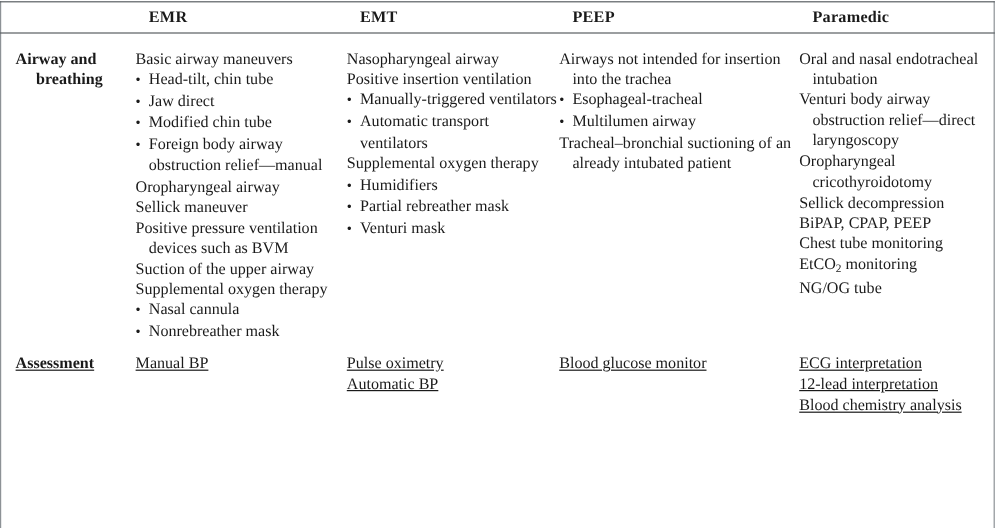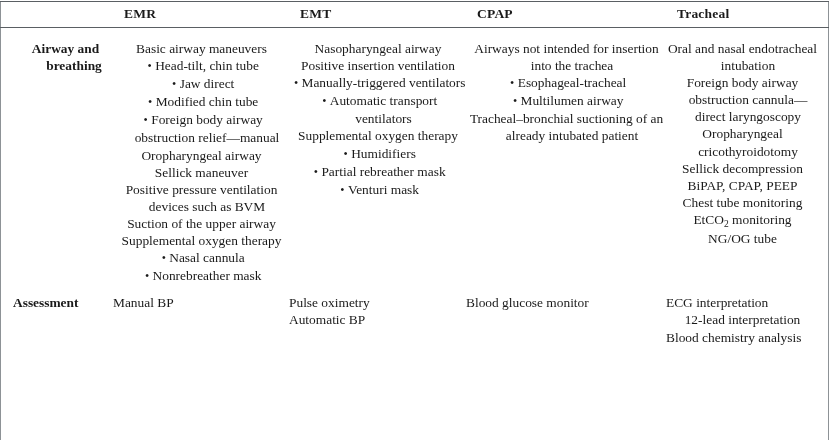--- a/index.html
+++ b/index.html
@@ -57,22 +57,22 @@
   }
   thead th.h-label { padding-left: 0; }
 
   tbody td {
     vertical-align: top;
     font-size: 13.4px;
     line-height: 17.1px;
     padding: 0 10px 0 0;
   }
 
-  tbody tr.row-airway > td { padding-top: 11px; text-align: center; }
-  tbody tr.row-assessment > td { padding-top: 9px; }
+  tbody tr.row-airway > td { padding-top: 11px; }
+  tbody tr.row-assessment > td { padding-top: 9px; text-decoration: underline; }
 
   td.label {
     font-weight: bold;
     font-size: 13.4px;
     line-height: 17.1px;
     padding-left: 13px;
     padding-right: 6px;
   }
   td.label .l2 { display: block; padding-left: 17px; }
 
@@ -99,21 +99,20 @@
   li.bullet > .bullet-dot {
     display: inline-block;
     width: 11px;
     text-indent: 0;
     font-size: 12px;
   }
   
   li.subline {
     padding-left: 22px;
     text-indent: -11px;
-    text-align: center;
   }
 
   sub { font-size: 9.5px; vertical-align: baseline; position: relative; top: 3px; }
 </style>
 </head>
 <body>
 
 <div class="table-wrap">
 
   <div class="rule rule-left"></div>
@@ -127,22 +126,22 @@
         <col class="c-emr">
         <col class="c-emt">
         <col class="c-aemt">
         <col class="c-para">
     </colgroup>
     <thead>
       <tr>
         <th class="h-label"></th>
         <th>EMR</th>
         <th>EMT</th>
-        <th>CPAP</th>
-        <th>Tracheal</th>
+        <th>PEEP</th>
+        <th>Paramedic</th>
       </tr>
     </thead>
     <tbody>
       <tr class="row-airway">
         <td class="label">
           <span class="l1">Airway and</span>
           <span class="l2">breathing</span>
         </td>
         <td>
           <ul class="cell-list">
@@ -176,21 +175,21 @@
           <ul class="cell-list">
               <li class="plain"><span class="txt">Airways not intended for insertion into the trachea</span></li>
               <li class="bullet"><span class="bullet-dot">•</span><span class="txt">Esophageal-tracheal</span></li>
               <li class="bullet"><span class="bullet-dot">•</span><span class="txt">Multilumen airway</span></li>
               <li class="plain"><span class="txt">Tracheal–bronchial suctioning of an already intubated patient</span></li>
             </ul>
         </td>
         <td>
           <ul class="cell-list">
               <li class="plain"><span class="txt">Oral and nasal endotracheal intubation</span></li>
-              <li class="plain"><span class="txt">Foreign body airway obstruction cannula—direct laryngoscopy</span></li>
+              <li class="plain"><span class="txt">Venturi body airway obstruction relief—direct laryngoscopy</span></li>
               <li class="plain"><span class="txt">Oropharyngeal cricothyroidotomy</span></li>
               <li class="plain"><span class="txt">Sellick decompression</span></li>
               <li class="plain"><span class="txt">BiPAP, CPAP, PEEP</span></li>
               <li class="plain"><span class="txt">Chest tube monitoring</span></li>
               <li class="plain"><span class="txt">EtCO<sub>2</sub> monitoring</span></li>
               <li class="plain"><span class="txt">NG/OG tube</span></li>
             </ul>
         </td>
       </tr>
       <tr class="row-assessment">

